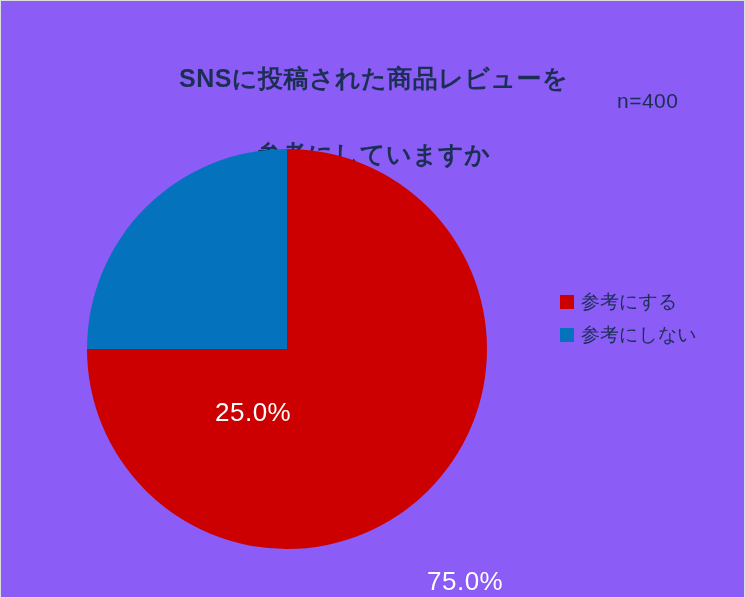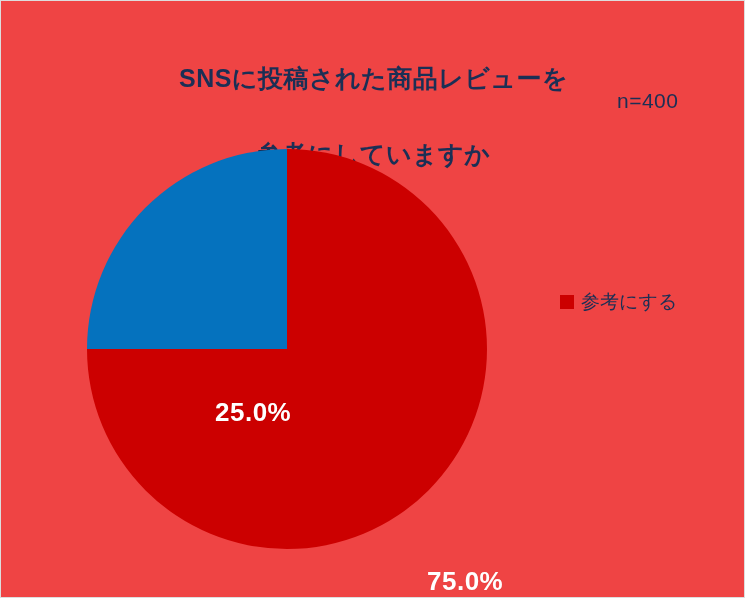--- a/index.html
+++ b/index.html
@@ -9,21 +9,21 @@
     background: #ffffff;
   }
   body {
     font-family: "Liberation Sans", "DejaVu Sans", sans-serif;
   }
   #chart-frame {
     position: relative;
     width: 745px;
     height: 598px;
     box-sizing: border-box;
-    background: #ef4444;
+    background: #8b5cf6;
     border: 1px solid #dddddd;
     overflow: hidden;
   }
 
   
   #chart-title {
     position: absolute;
     left: 0;
     top: 20px;
     width: 745px;
@@ -64,21 +64,21 @@
     display: block;
     width: 400px;
     height: 400px;
   }
 
   
   .slice-label {
     position: absolute;
     color: #ffffff;
     font-size: 26px;
-    font-weight: bold;
+    font-weight: normal;
     letter-spacing: 0.5px;
     white-space: nowrap;
     text-shadow: 0 0 2px rgba(0,0,0,0.05);
   }
   #slice-label-0 {
     left: 340px;
     top: 417px;
   }
   #slice-label-1 {
     left: 128px;
@@ -132,15 +132,19 @@
 
     <div class="slice-label" id="slice-label-0">75.0%</div>
     <div class="slice-label" id="slice-label-1">25.0%</div>
   </div>
 
   <div id="legend">
     <div class="legend-row">
       <span class="legend-swatch" id="legend-swatch-0" style="background: rgb(204, 0, 0);"></span>
       <span class="legend-label">参考にする</span>
     </div>
+    <div class="legend-row">
+      <span class="legend-swatch" id="legend-swatch-1" style="background: rgb(5, 114, 190);"></span>
+      <span class="legend-label">参考にしない</span>
+    </div>
   </div>
 
 </div>
 
 </body></html>

